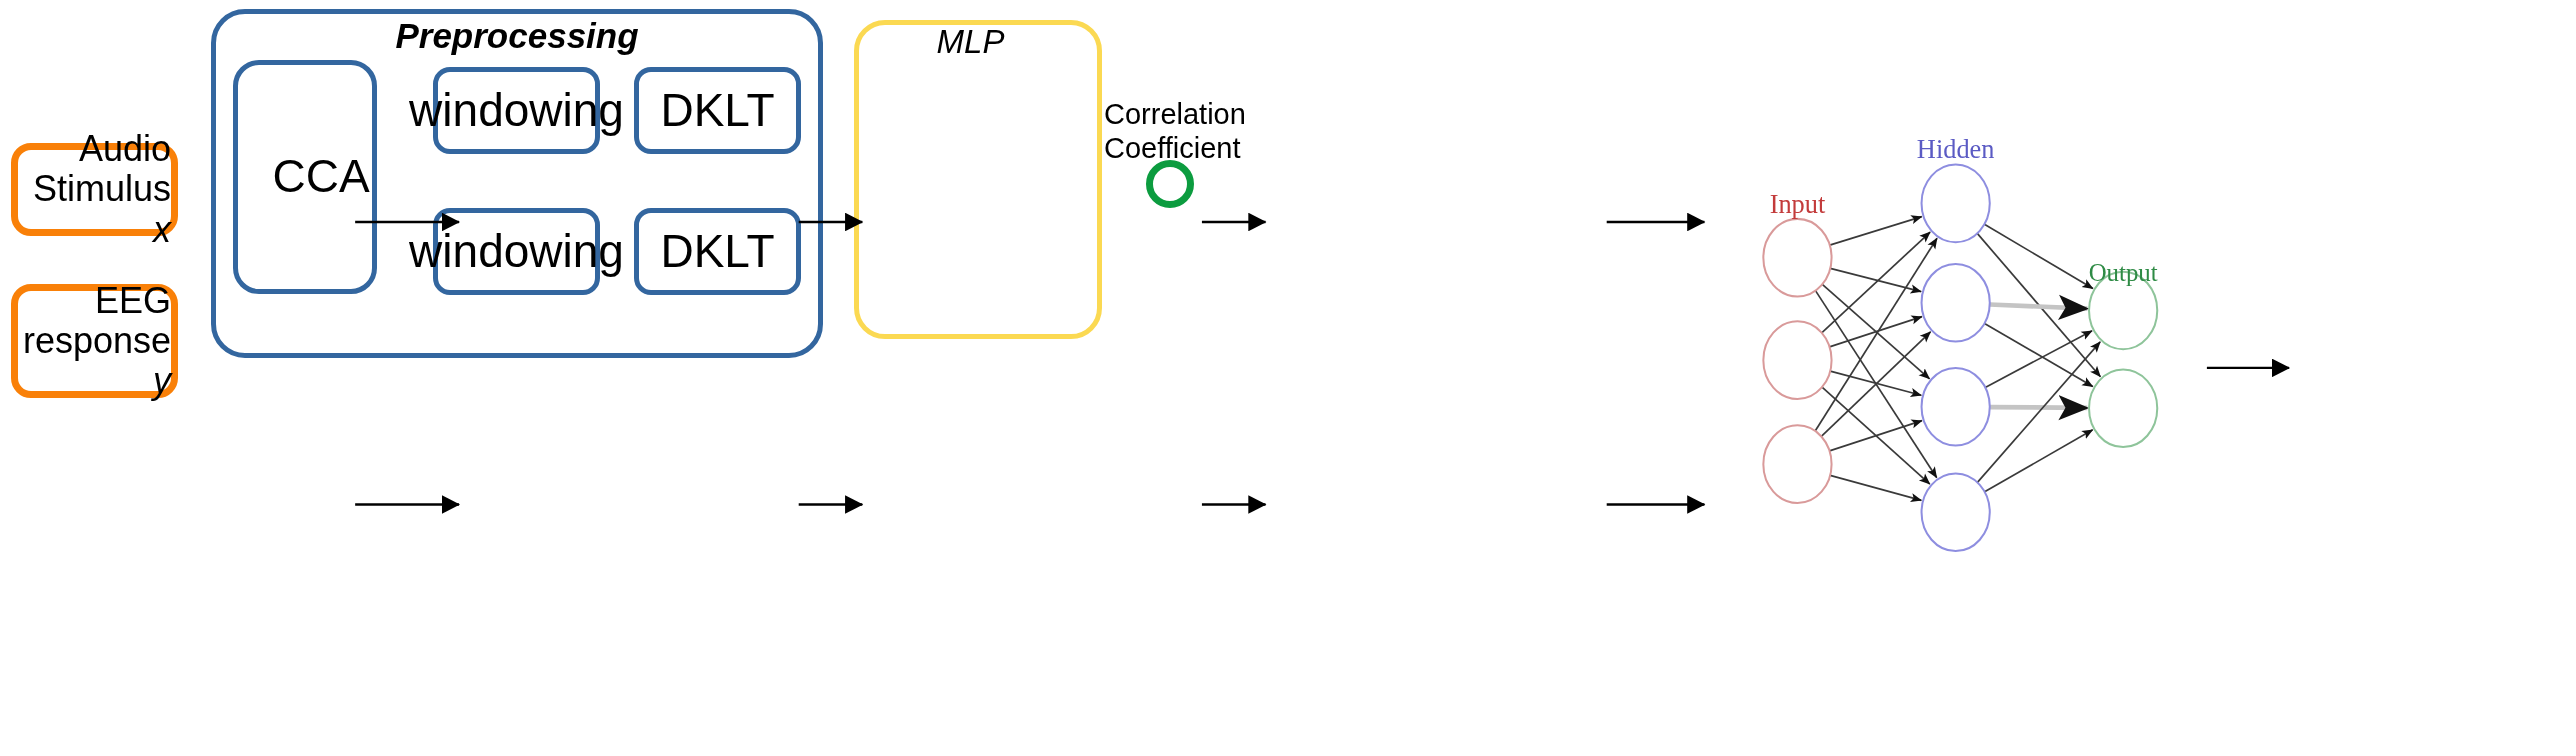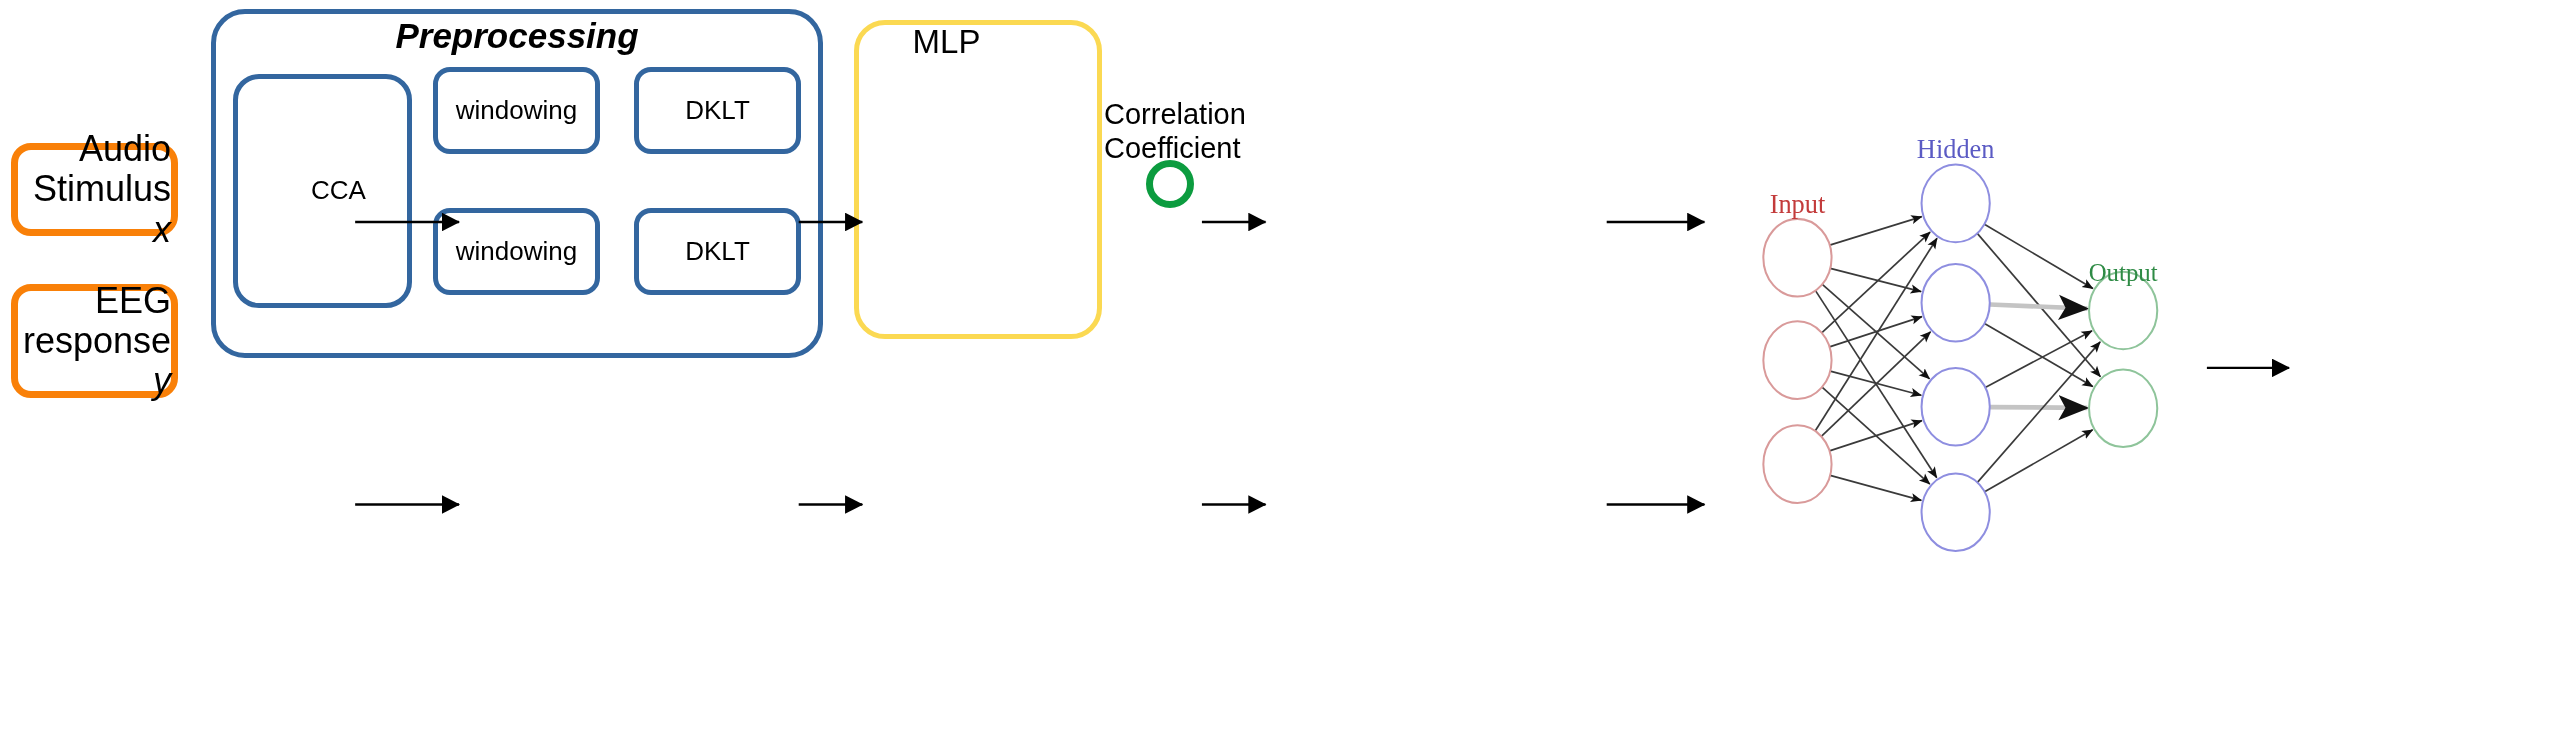--- a/index.html
+++ b/index.html
@@ -56,42 +56,43 @@
     font-style:italic;
     color:#000000;
     z-index:4;
     font-weight:bold;
   }
 
   
   .blue-box{
     border:5.4px solid #33669f;
     border-radius:17px;
-    font-size:26px;
+    font-size:46px;
     z-index:5;
   }
   #cca-box{border-radius:26px;}
 
   
   #mlp-container{
     position:absolute;
     left:854px;top:20px;
     width:248px;height:319px;
     border:5.4px solid #fbd952;
     border-radius:31px;
     box-sizing:border-box;
     background:transparent;
     z-index:2;
   }
   #mlp-title{
     position:absolute;
-    left:830px;top:23px;
+    left:854px;top:23px;
     width:233px;
     text-align:center;
     font-size:33px;
+    font-style:italic;
     z-index:4;
   }
 
   
   #cc-label{
     position:absolute;
     left:1104px;top:97px;
     width:101px;
     font-size:29px;
     line-height:1.18;
@@ -131,21 +132,21 @@
     <span>Stimulus</span>
     <span class="sym">x</span>
   </div>
 
   <div class="rbox io-box" id="eeg-box" style="left:11px;top:284px;width:167px;height:114px;">
     <span>EEG</span>
     <span>response</span>
     <span class="sym">y</span>
   </div>
 
-  <div class="rbox blue-box" id="cca-box" style="left:233px;top:74px;width:179px;height:234px;padding-left:32px;">
+  <div class="rbox blue-box" id="cca-box" style="left:233px;top:60px;width:144px;height:234px;padding-left:32px;">
     <span>CCA</span>
   </div>
 
   <div class="rbox blue-box" style="left:433px;top:67px;width:167px;height:87px;">
     <span>windowing</span>
   </div>
 
   <div class="rbox blue-box" style="left:433px;top:208px;width:167px;height:87px;">
     <span>windowing</span>
   </div>

